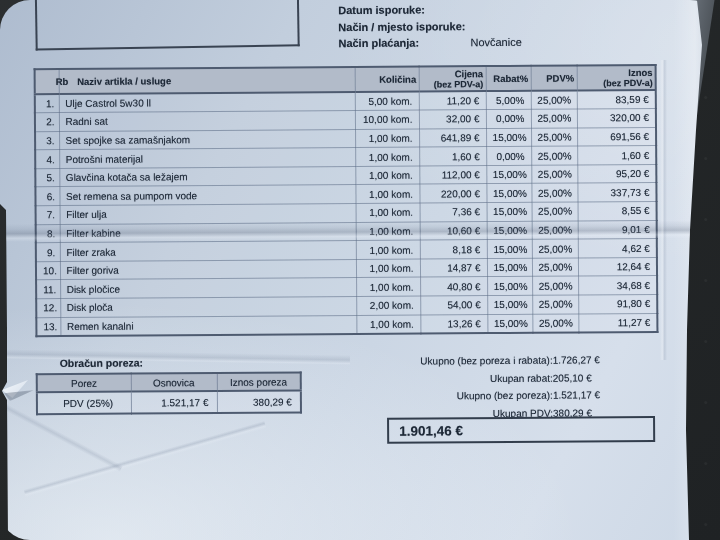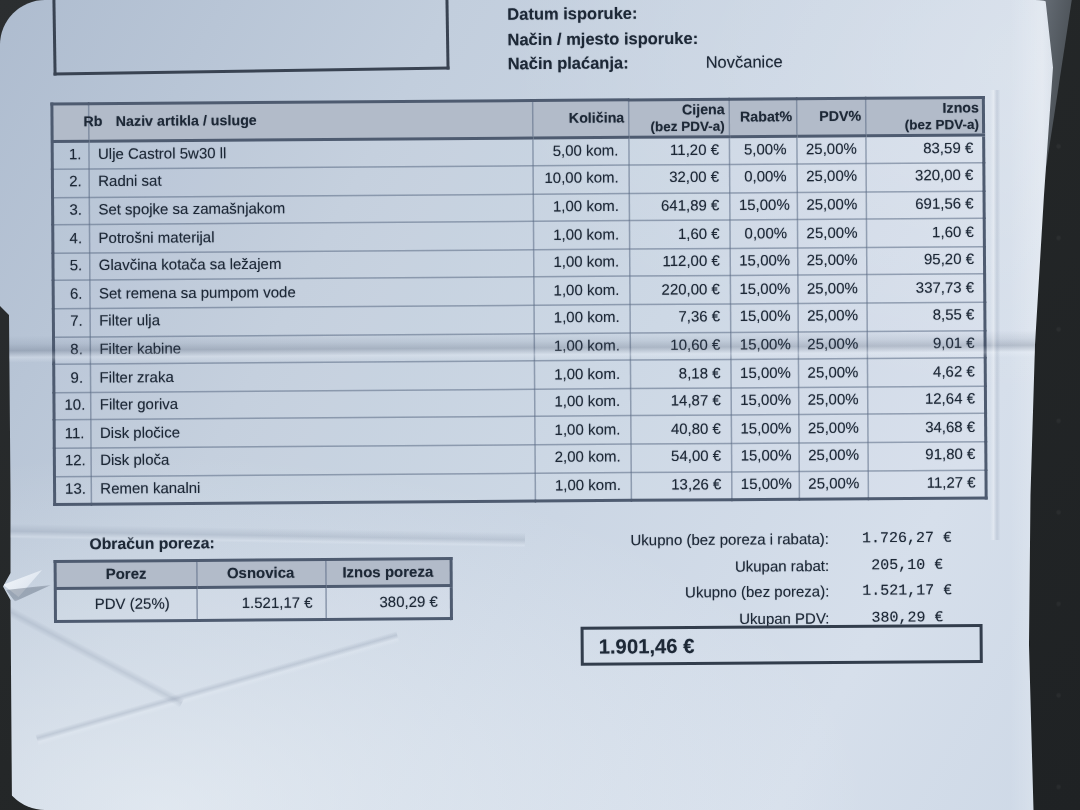--- a/index.html
+++ b/index.html
@@ -74,31 +74,31 @@
   .items .c-name { text-align:left;  padding-left:6px; }
   .items .c-qty, .items .c-price, .items .c-rabat, .items .c-pdv, .items .c-iznos { text-align:right; }
   
   .tax-title { position:absolute; left:35px; top:355px; font-size:10.5px; font-weight:bold;margin-left:24px; }
   .tax {
     position:absolute; left:35px; top:371px; width:264px;
     border:2px solid #4e5b70; font-size:10px;
   }
   .tax th, .tax td { border:1px solid rgba(90,105,132,0.6); }
   .tax thead th {
-    background:#b2bbc9; font-weight:bold; height:18px; 
+    background:#b2bbc9; font-weight:normal; height:18px; 
     border-bottom:2px solid #4e5b70;
   }
   .tax tbody td { height:22px; background:rgba(255,255,255,0.05); }
   .tax .t-porez { text-align:center; padding-left:8px; }
   .tax .t-osn, .tax .t-izn { text-align:right; padding-right:8px; }
   
   .totals { position:absolute; right:64px; top:353px; width:320px; font-size:10px; }
   .total-line { display:flex; height:17.6px; line-height:17.6px; }
   .total-line .t-lbl { flex:1; text-align:right; }
-  .total-line .t-val { width:104px; text-align:center;font-family:Liberation Mono, monospace; }
+  .total-line .t-val { width:104px; text-align:left; }
   .grand {
     position:absolute; left:386px; top:418px; width:268px; height:26px;
     border:2px solid #323d4c;
     display:flex; align-items:center; justify-content:space-between;
     padding:0 10px; font-size:13.5px; font-weight:bold;
   }
   
   .crease { position:absolute; pointer-events:none; }
   .crease-mid {
     left:0; top:222px; width:100%; height:18px;

